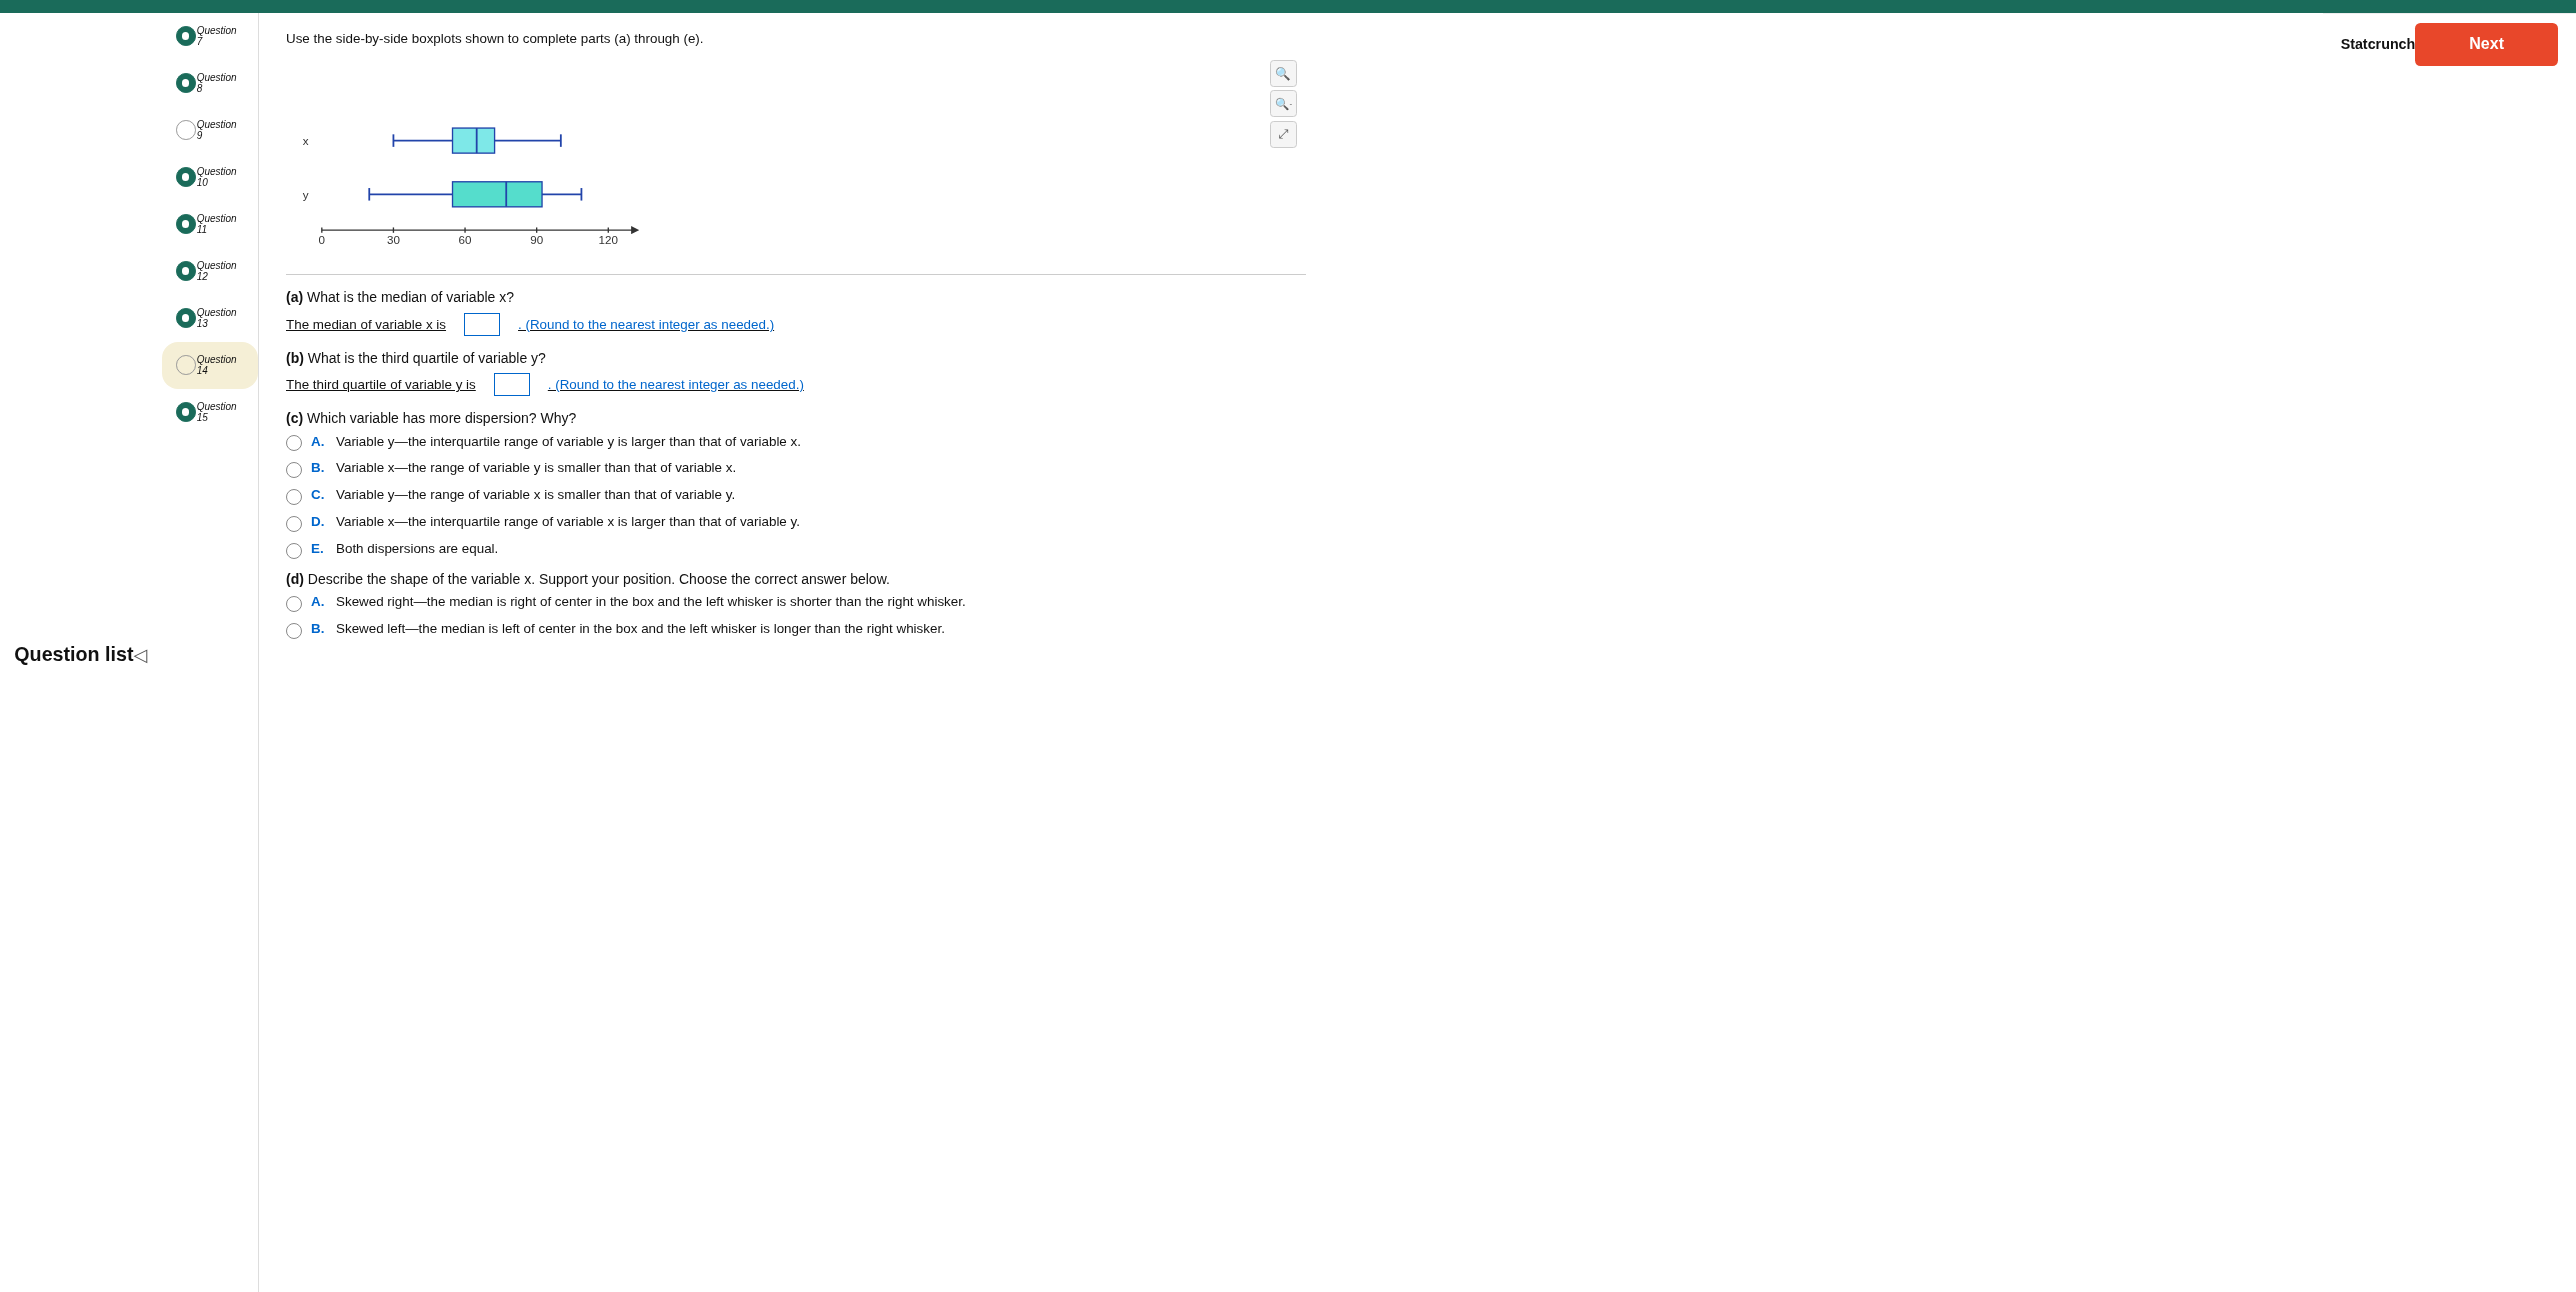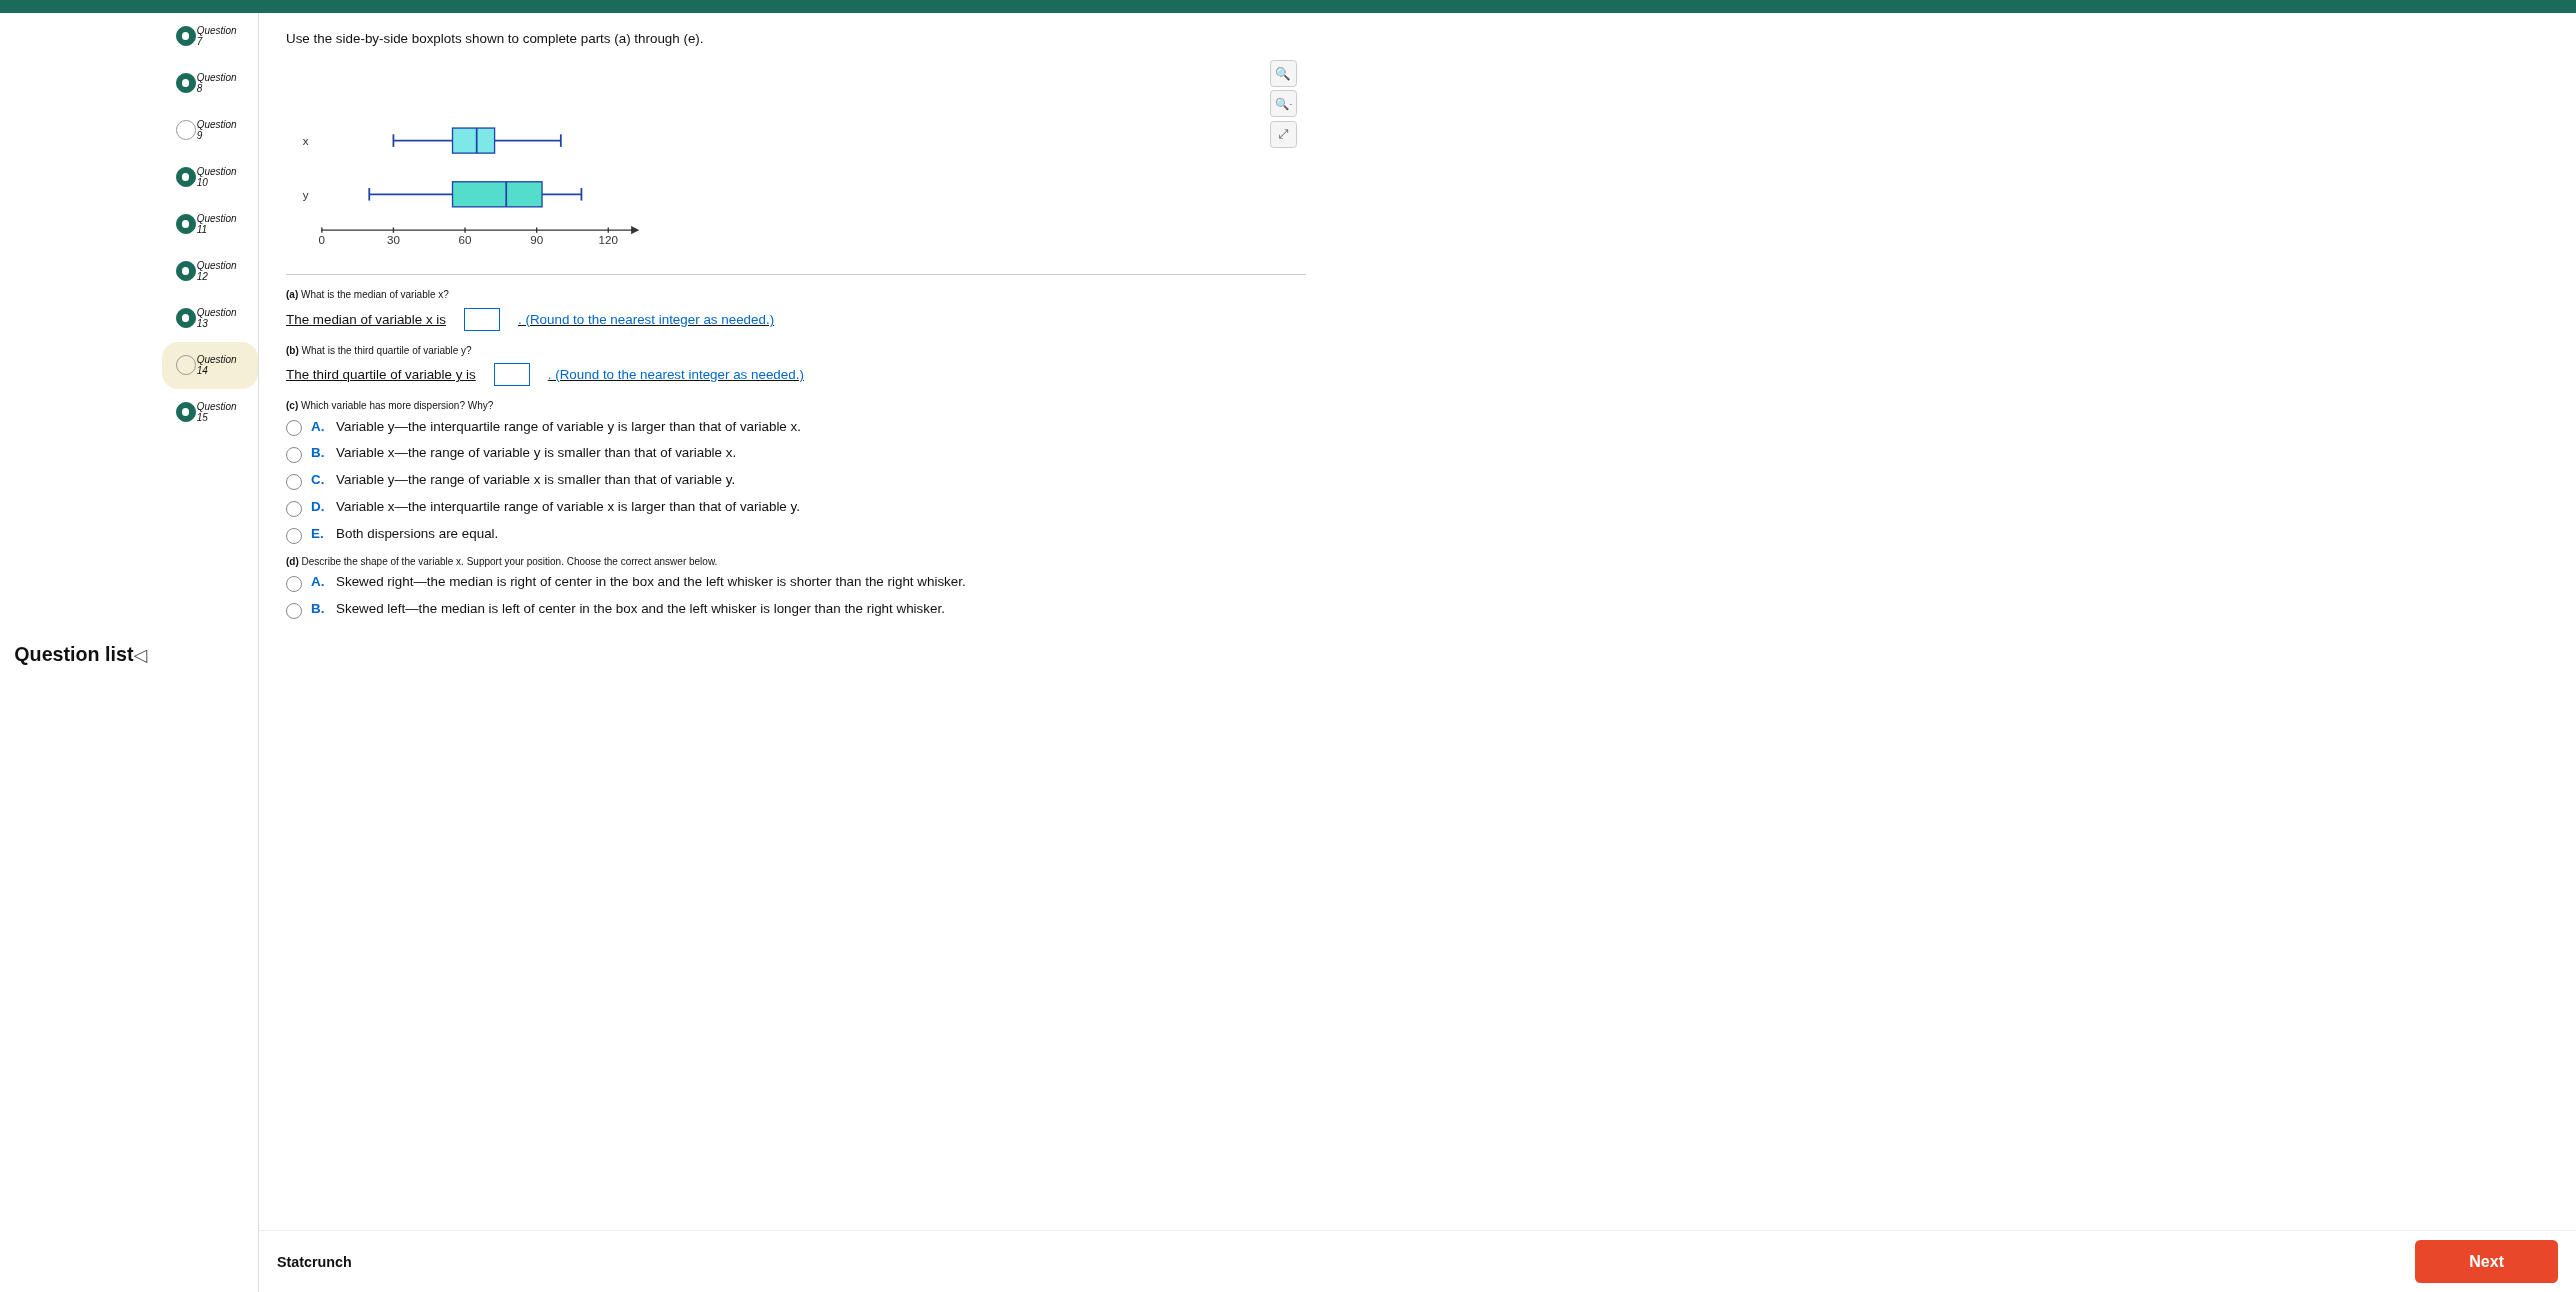--- a/index.html
+++ b/index.html
@@ -147,21 +147,21 @@
 
     
     .section-divider {
       border: none;
       border-top: 0.9px solid #ccc;
       margin: 9px 0 14.3px 0;
     }
 
     
     .part-label {
-      font-size: 10px;
+      font-size: 14px;
       font-weight: bold;
       color: #111;
       margin-bottom: 7.2px;
     }
 
     .part-text {
       display: inline;
       font-weight: normal;
     }
 
@@ -300,21 +300,21 @@
           <div class="radio-circle"></div>
           <span>Question 14</span>
         </li>
         <li class="sidebar-item">
           <div class="radio-circle filled"></div>
           <span>Question 15</span>
         </li>
       </ul>
   </nav>
 
-  <div style="flex:1; display:flex; flex-direction:column; overflow:hidden;">
+  <div style="flex:1; display:flex; overflow:hidden;">
 
     <div class="content-area">
       <div class="question-content">
 
         <p class="instruction-text">Use the side-by-side boxplots shown to complete parts (a) through (e).</p>
 
         <div class="boxplot-container">
           <div class="boxplot-controls">
             <div class="zoom-btn">🔍</div>
             <div class="zoom-btn" style="font-size:11.6px;">🔍<span style="font-size:8px;vertical-align:super;">-</span></div>

